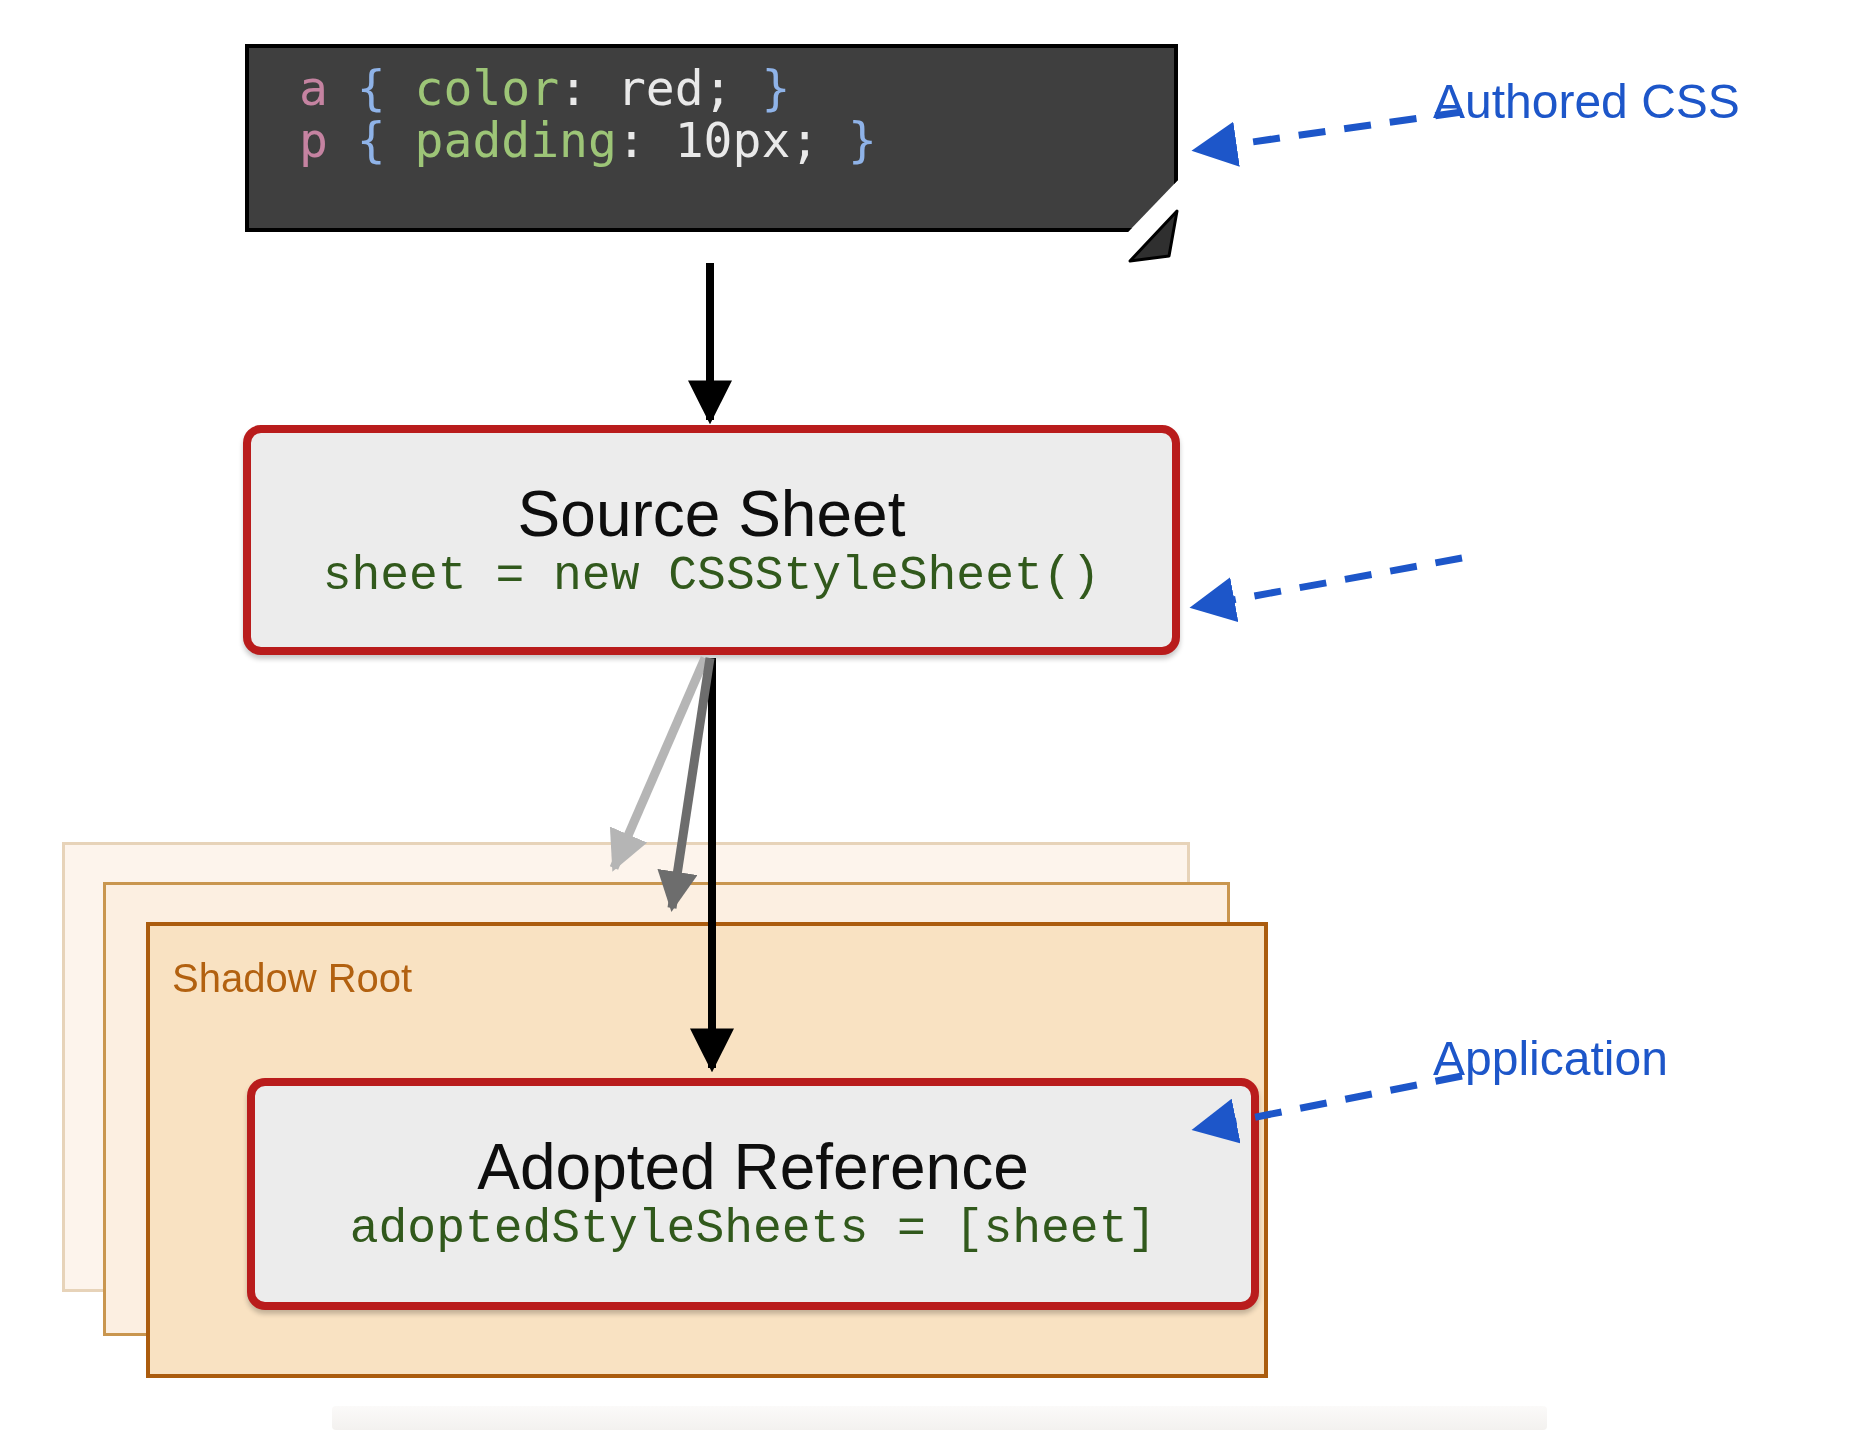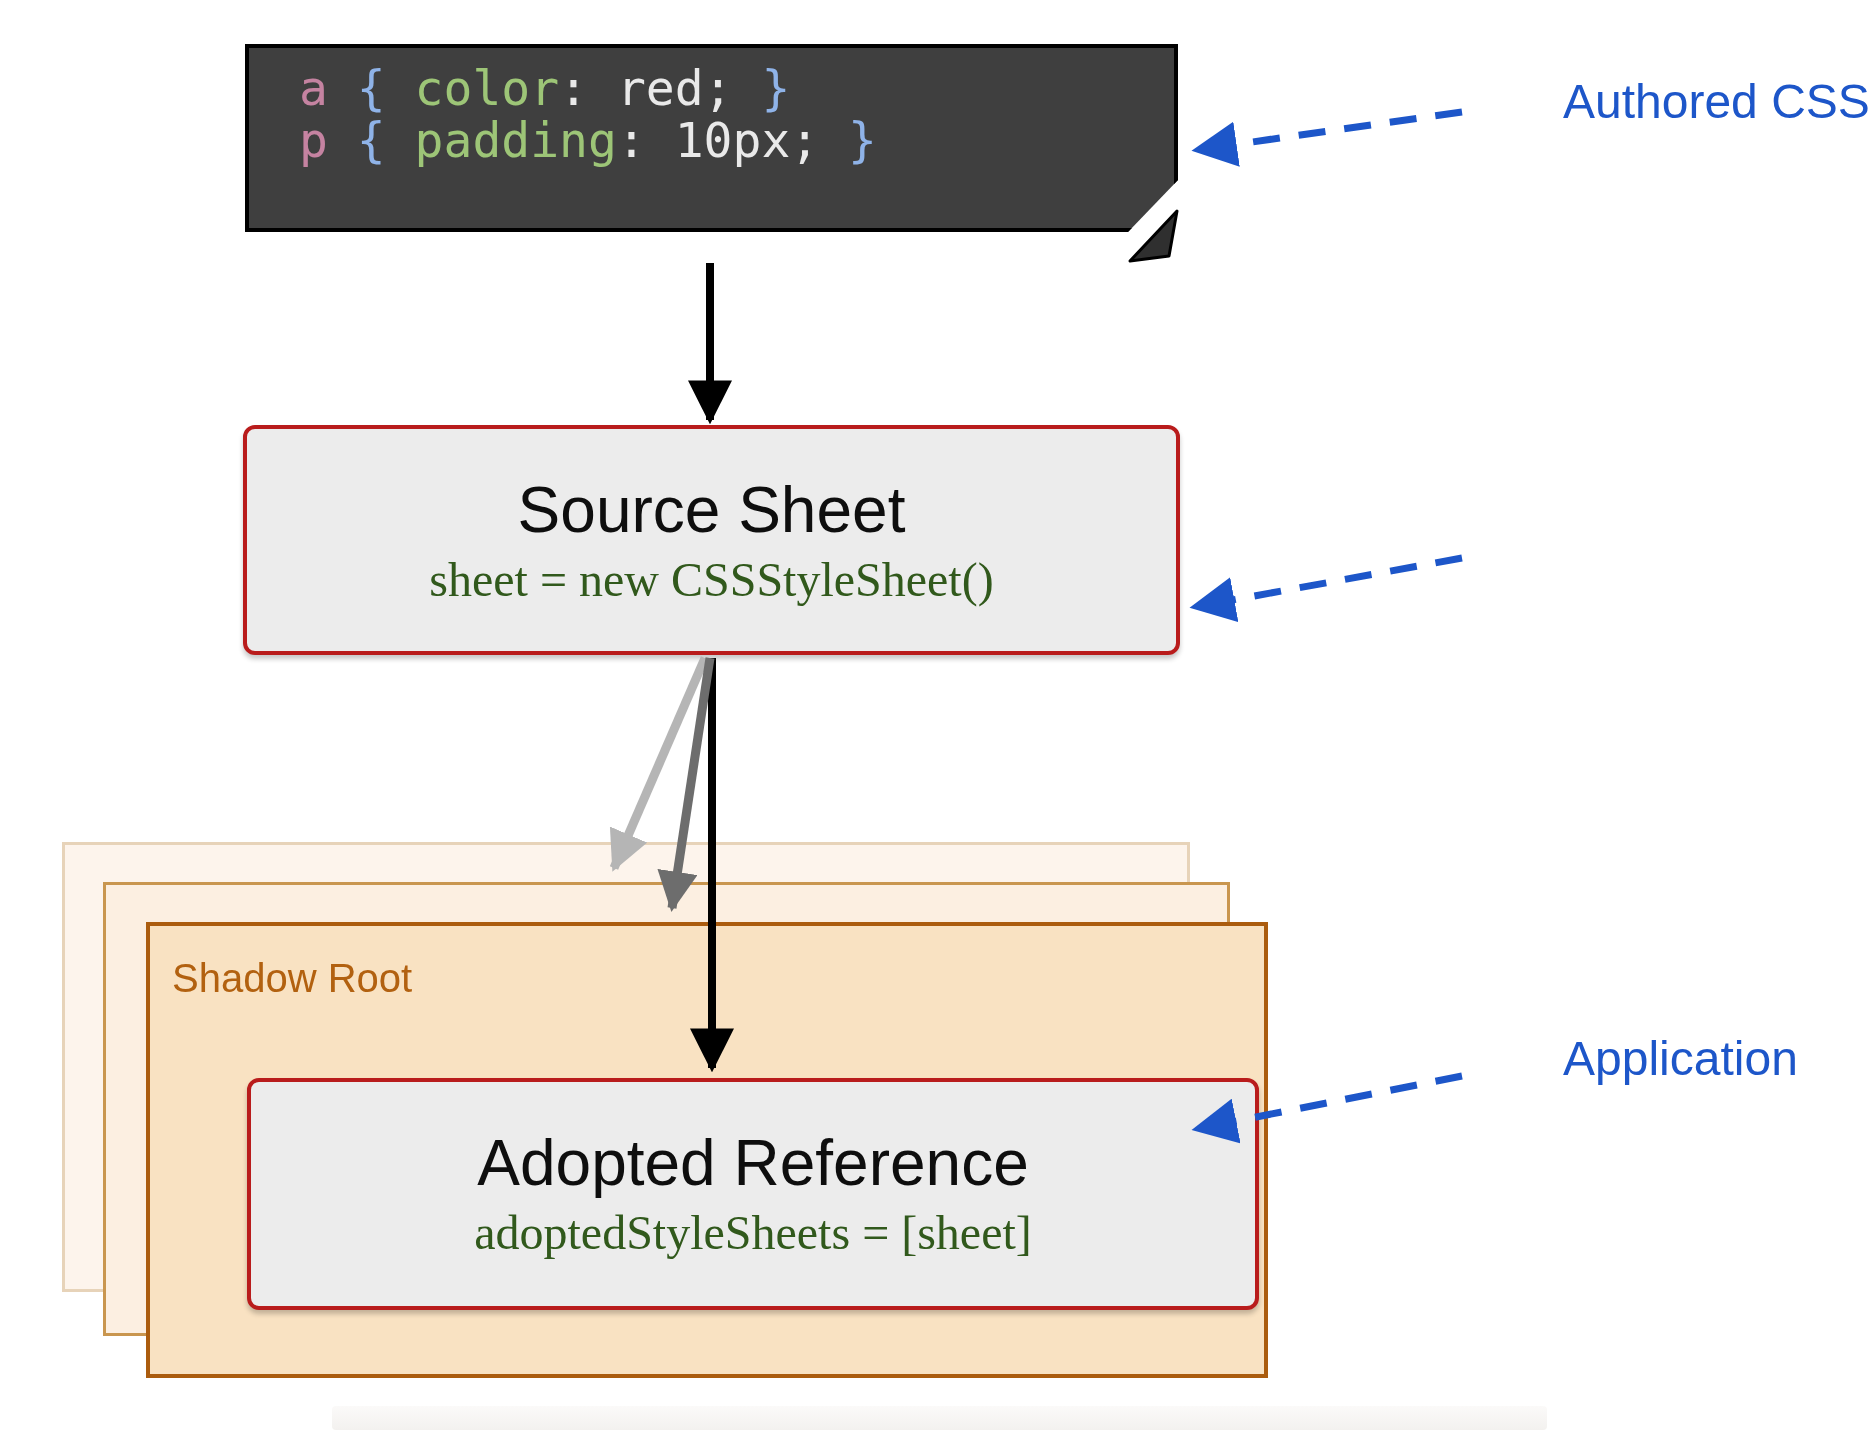--- a/index.html
+++ b/index.html
@@ -18,44 +18,44 @@
   }
   .code-line { height:52px; line-height:52px; white-space:pre; }
   .tok-sel   { color:#c583a1; }
   .tok-brace { color:#8fb3e8; }
   .tok-prop  { color:#9dc577; }
   .tok-plain { color:#e9e9e9; }
 
   
   .sheet-box {
     position:absolute; box-sizing:border-box;
-    background:#ececec; border:4px solid #b91c1c; border-radius:12px;
+    background:#ececec; border:8px solid #b91c1c; border-radius:18px;
     text-align:center; box-shadow:0 4px 5px rgba(0,0,0,0.22);
   }
   #source-sheet  { left:243px; top:425px;  width:937px; height:230px; }
   #adopted-ref   { left:247px; top:1078px; width:1012px; height:232px; z-index:6; }
   .sheet-title { margin-top:46px; font-size:64px; line-height:70px; color:#0e0e0e; }
   .sheet-code  {
-    margin-top:8px; font-family:Liberation Serif, serif;
+    font-family:Liberation Mono, monospace;
     font-size:48px; line-height:54px; color:#31591c; white-space:pre;text-align:center;
   }
 
   
   .card { position:absolute; box-sizing:border-box; }
   #card-back   { left:62px;  top:842px; width:1128px; height:450px; background:#fdf4ec; border:3px solid #e7d3b9; z-index:1; }
   #card-middle { left:103px; top:882px; width:1127px; height:454px; background:#fcefe1; border:3px solid #c9964f; z-index:2; }
   #card-front  { left:146px; top:922px; width:1122px; height:456px; background:#f9e2c2; border:4px solid #ab5c0e; z-index:3; }
   .shadow-root-label {
     position:absolute; left:172px; top:948px; z-index:4;
     font-size:40px; line-height:60px; color:#b26110;
   }
 
   
   .annotation {
-    position:absolute; left:1563px; color:#1d56c9;
+    position:absolute; left:1433px; color:#1d56c9;
     font-size:48px; line-height:56px; z-index:8; white-space:nowrap;
   }
   #ann-authored      { top:74px;  }
   #ann-instantiation { top:514px; }
   #ann-application   { top:1031px; }
 
   
   svg.overlay {
     position:absolute; left:0; top:0; width:1874px; height:1430px;
     z-index:7; pointer-events:none;

